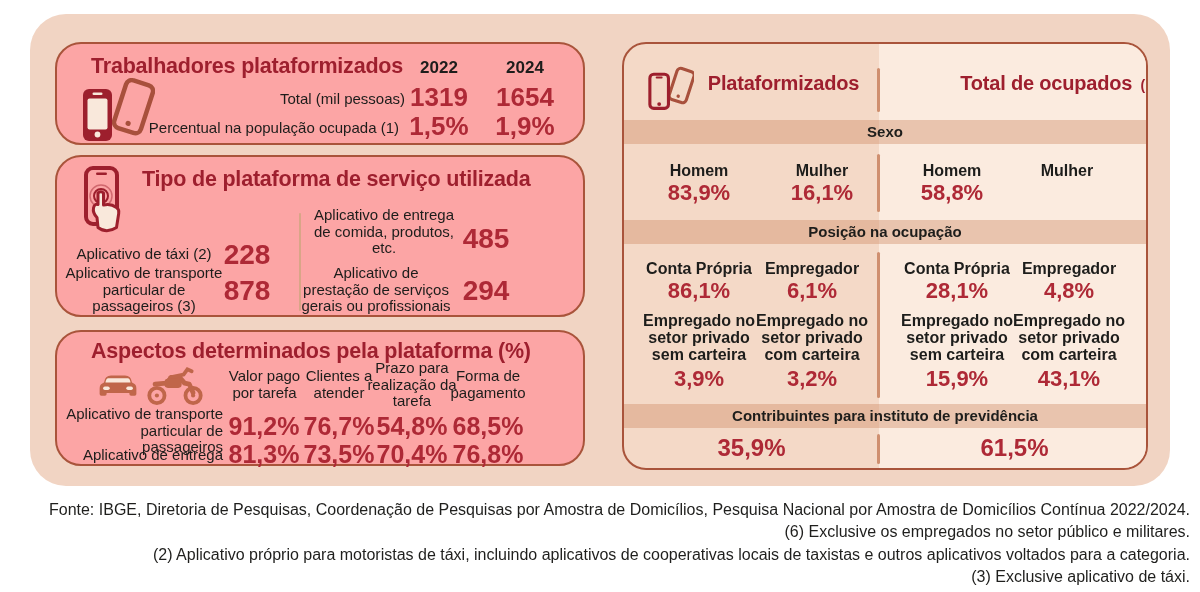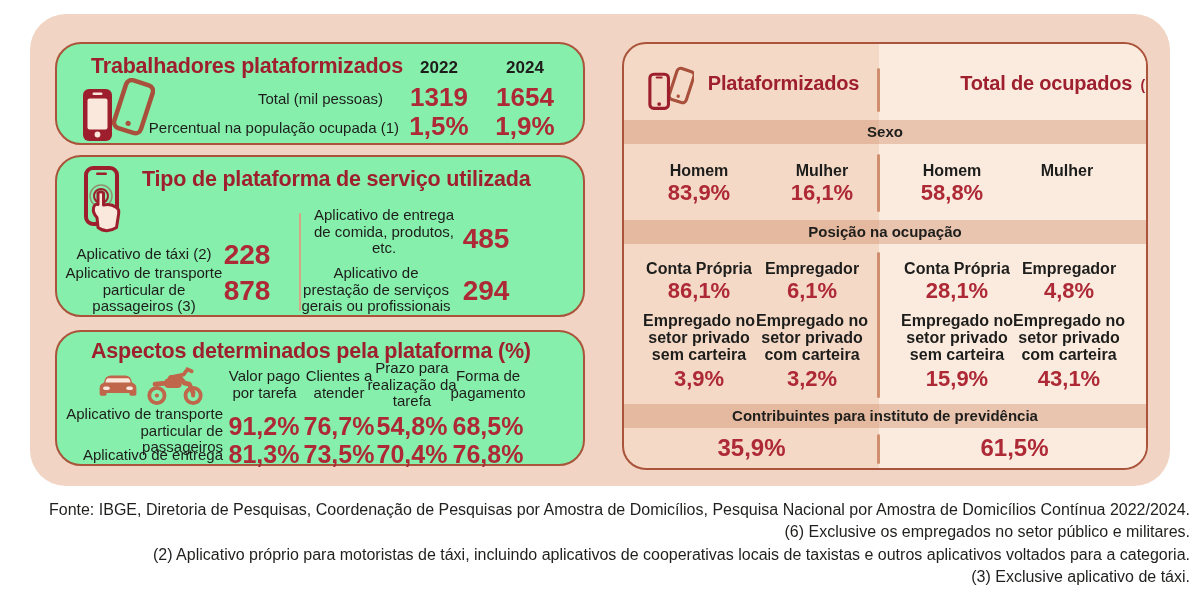--- a/index.html
+++ b/index.html
@@ -1,20 +1,20 @@
 <!DOCTYPE html>
 <html><head>
 <meta charset="utf-8">
 <style>
   html,body{margin:0;padding:0;background:#ffffff;}
   body{font-family:"Liberation Sans", sans-serif;}
   .canvas{position:relative;width:1200px;height:592px;background:#ffffff;overflow:hidden;}
   .abs{position:absolute;}
   .panel{left:30px;top:14px;width:1140px;height:472px;background:#f1d4c3;border-radius:36px;}
-  .box{background:#86efac;border:2px solid #a9543b;border-radius:26px;box-sizing:border-box;}
+  .box{background:#fca5a5;border:2px solid #a9543b;border-radius:26px;box-sizing:border-box;}
   .title{color:#9e1f2e;font-weight:bold;font-size:21.5px;letter-spacing:-0.2px;white-space:nowrap;}
   .sub{color:#1d1d1b;font-weight:bold;font-size:16.5px;white-space:nowrap;}
   .yr{color:#1d1d1b;font-weight:bold;font-size:17px;}
   .lbl{color:#1d1d1b;font-size:15px;line-height:16.5px;}
   .val{color:#ae2936;font-weight:bold;}
   .ctr{text-align:center;}
   .rgt{text-align:right;}
   .vdiv{background:#d9a587;border-radius:2px;}
   .tdiv{background:#cf8f6f;border-radius:2px;}
   .rt-label{color:#1d1d1b;font-weight:bold;font-size:16px;line-height:17px;text-align:center;}
@@ -38,21 +38,21 @@
         <rect x="6" y="11" width="29" height="52" rx="6" fill="#9d1f2d"></rect>
         <rect x="10.5" y="20.5" width="20" height="31" rx="2" fill="#f9e8db"></rect>
         <rect x="15.5" y="14.5" width="10" height="2.6" rx="1.3" fill="#f9e8db"></rect>
         <circle cx="20.5" cy="56.5" r="2.9" fill="#f9e8db"></circle>
       </svg>
     </span>
     <div class="abs title" style="left:34px;top:10px;">Trabalhadores plataformizados</div>
     <div class="abs yr ctr" style="left:352px;top:14px;width:60px;">2022</div>
     <div class="abs yr ctr" style="left:438px;top:14px;width:60px;">2024</div>
 
-    <div class="abs lbl rgt" style="left:74px;top:47px;width:252px;">Total (mil pessoas)</div>
+    <div class="abs lbl rgt" style="left:96px;top:47px;width:252px;">Total (mil pessoas)</div>
     <div class="abs val ctr" style="left:347px;top:38px;width:70px;font-size:26px;">1319</div>
     <div class="abs val ctr" style="left:433px;top:38px;width:70px;font-size:26px;">1654</div>
 
     <div class="abs lbl rgt" style="left:90px;top:76px;width:252px;">Percentual na população ocupada (1)</div>
     <div class="abs val ctr" style="left:347px;top:67px;width:70px;font-size:26px;">1,5%</div>
     <div class="abs val ctr" style="left:433px;top:67px;width:70px;font-size:26px;">1,9%</div>
   </div>
 
   <div class="abs box" style="left:55px;top:155px;width:530px;height:162px;">
     <span class="abs" style="left:24px;top:8px;width:48px;height:78px;">

